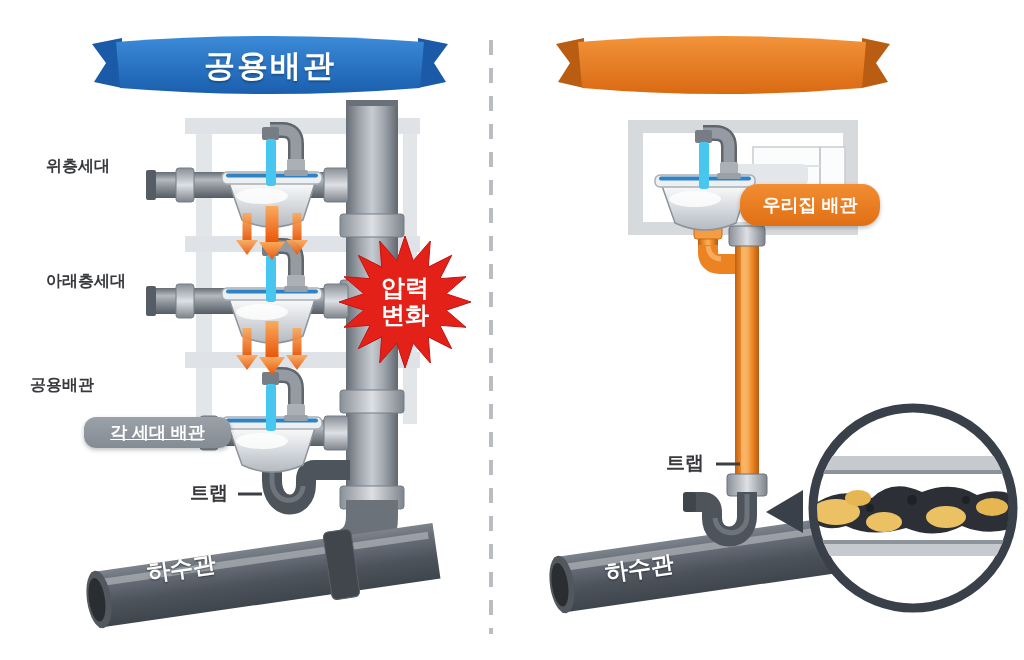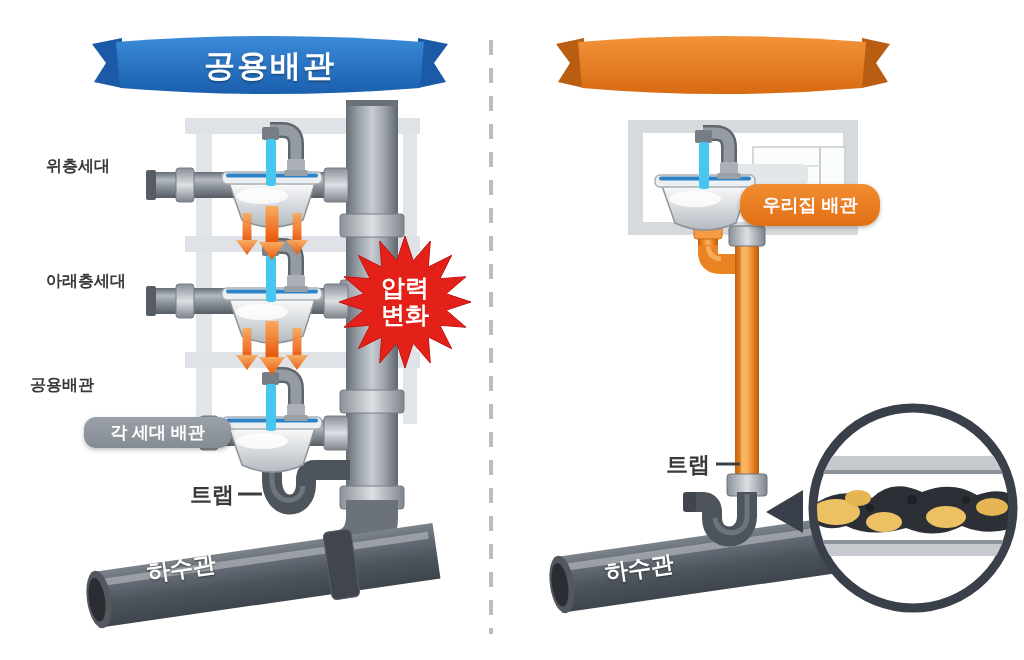--- a/index.html
+++ b/index.html
@@ -3,27 +3,27 @@
 <meta charset="utf-8">
 <style>
   html,body{margin:0;padding:0;background:#ffffff;}
   #stage{position:relative;width:1024px;height:660px;background:#ffffff;overflow:hidden;
          font-family:"Liberation Sans",sans-serif;}
   #art{position:absolute;left:0;top:0;}
   .overlay{position:absolute;box-sizing:border-box;}
   .banner-text{color:#ffffff;font-weight:800;text-align:center;letter-spacing:2px;
                font-size:31px;line-height:46px;text-shadow:0 2px 2px rgba(0,0,0,.25);}
   .floor-label{color:#37393d;font-weight:800;font-size:16px;white-space:nowrap;}
-  .trap-label{color:#37393d;font-weight:800;font-size:22px;white-space:nowrap;}
+  .trap-label{color:#37393d;font-weight:800;font-size:19px;white-space:nowrap;}
   .sewer-label{color:#ffffff;font-weight:800;font-size:23px;white-space:nowrap;
                transform:rotate(-8deg);transform-origin:left top;
                text-shadow:0 1px 2px rgba(20,24,28,.55);}
   .pill{display:flex;align-items:center;justify-content:center;color:#fff;font-weight:800;
         white-space:nowrap;box-shadow:0 2px 4px rgba(40,45,50,.30);}
-  .pill-gray{background:linear-gradient(#9aa1a8,#848b93);border-radius:12px;font-size:17px;}
+  .pill-gray{background:linear-gradient(#9aa1a8,#848b93);border-radius:12px;font-size:17px;text-decoration:underline;}
   .pill-orange{background:linear-gradient(#f28d31,#e06f15);border-radius:18px;font-size:18px;}
   .starburst-text{color:#fff;font-weight:800;font-size:24px;line-height:1.13;text-align:center;}
   .starburst-text span{display:block;}
 </style>
 </head>
 <body>
 
 <div id="stage">
 
 <svg id="art" width="1024" height="660" viewBox="0 0 1024 660">

